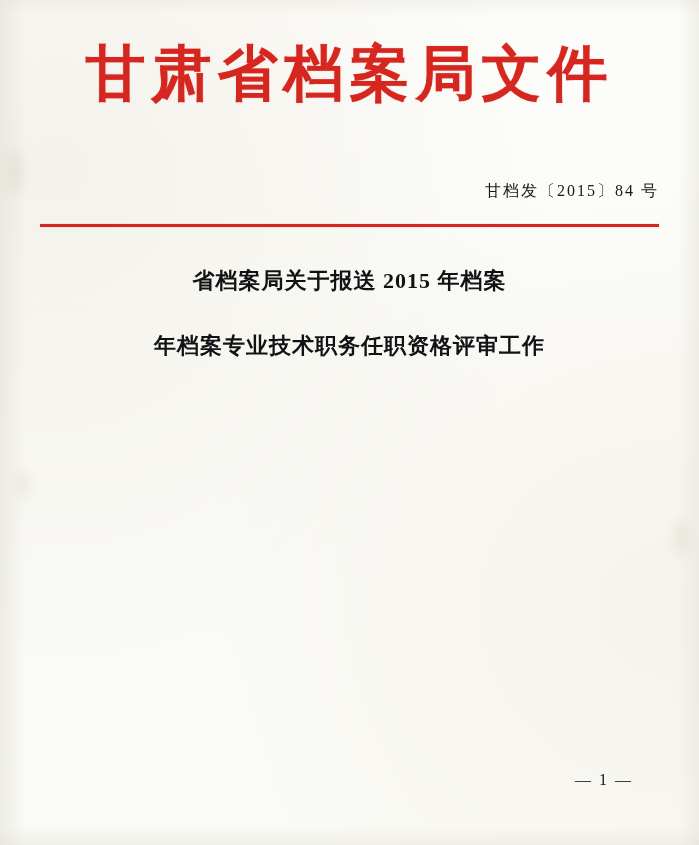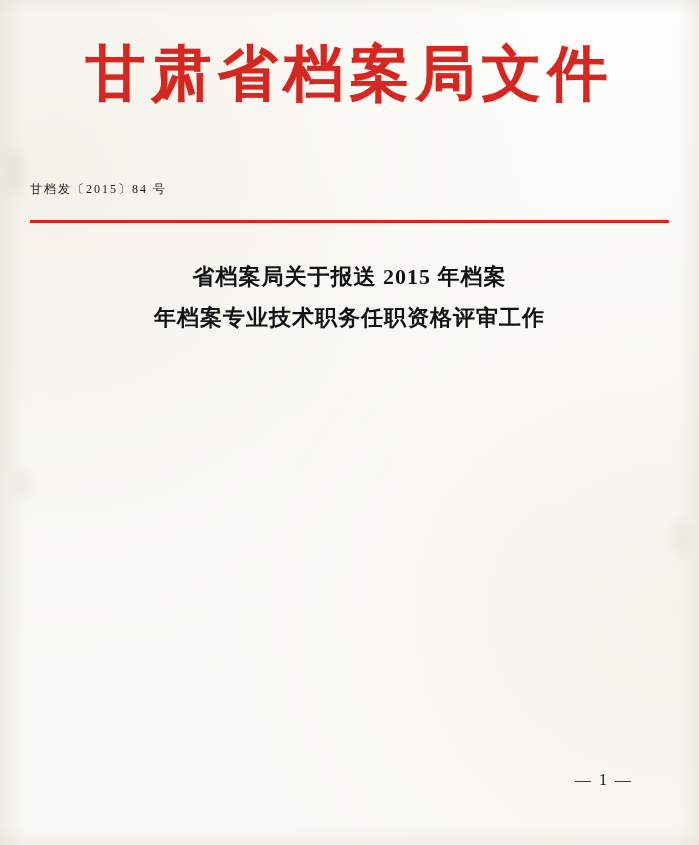--- a/index.html
+++ b/index.html
@@ -30,58 +30,59 @@
     background:
       linear-gradient(90deg, rgba(226,224,214,0.55) 0px, rgba(255,255,255,0) 26px),
       linear-gradient(270deg, rgba(228,226,216,0.5) 0px, rgba(255,255,255,0) 22px),
       linear-gradient(0deg, rgba(230,228,218,0.5) 0px, rgba(255,255,255,0) 18px),
       linear-gradient(180deg, rgba(232,230,220,0.45) 0px, rgba(255,255,255,0) 16px);
     pointer-events: none;
   }
   .content {
     position: relative;
     z-index: 2;
-    padding: 0 30px;
+    padding: 0 40px;
   }
   .masthead {
     text-align: center;
     margin-top: 40px;
     color: #d5271f;
     font-family: "Liberation Serif", "DejaVu Serif", serif;
     font-weight: bold;
     font-size: 60px;
     letter-spacing: 6px;
     line-height: 1.15;
     text-shadow: 0 0 1px rgba(213,39,31,0.55);
     white-space: nowrap;
   }
   .doc-number {
-    text-align: left;
+    text-align: right;
     margin-top: 72px;
-    font-size: 12px;
+    font-size: 16px;
     color: #16181a;
     letter-spacing: 2px;
   }
   .red-rule {
     margin: 22px 0 0 0;
     height: 3px;
     background: #d5271f;
     box-shadow: 0 0 1px rgba(213,39,31,0.5);
   }
   .title-block {
     margin-top: 34px;
     text-align: center;
     font-size: 22px;
     font-weight: bold;
     color: #101214;
     line-height: 1.85;
     letter-spacing: 1px;
   }
   .title-line {
     display: block;
+    margin-top: 24px;
   }
   .title-line-2 {
     letter-spacing: 1px;
   }
   .body-block {
     margin-top: 40px;
     font-size: 17.5px;
     color: #14161a;
     line-height: 2.12;
     letter-spacing: 0.6px;

